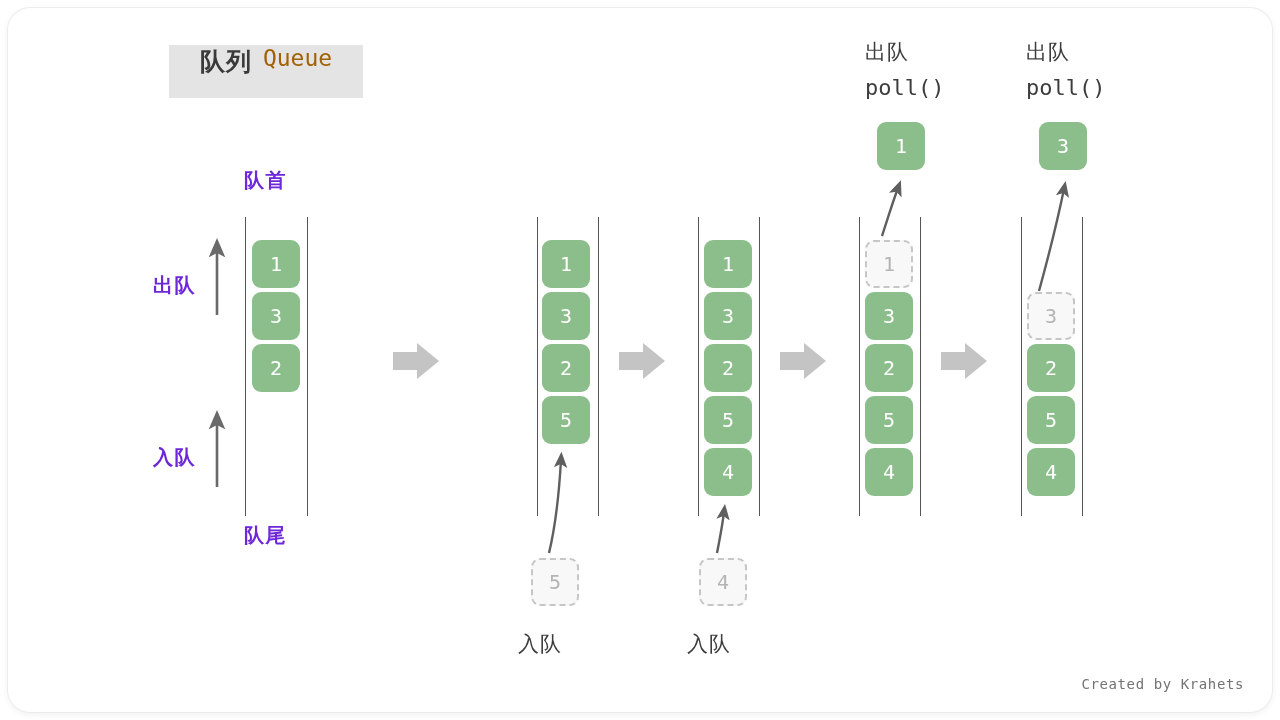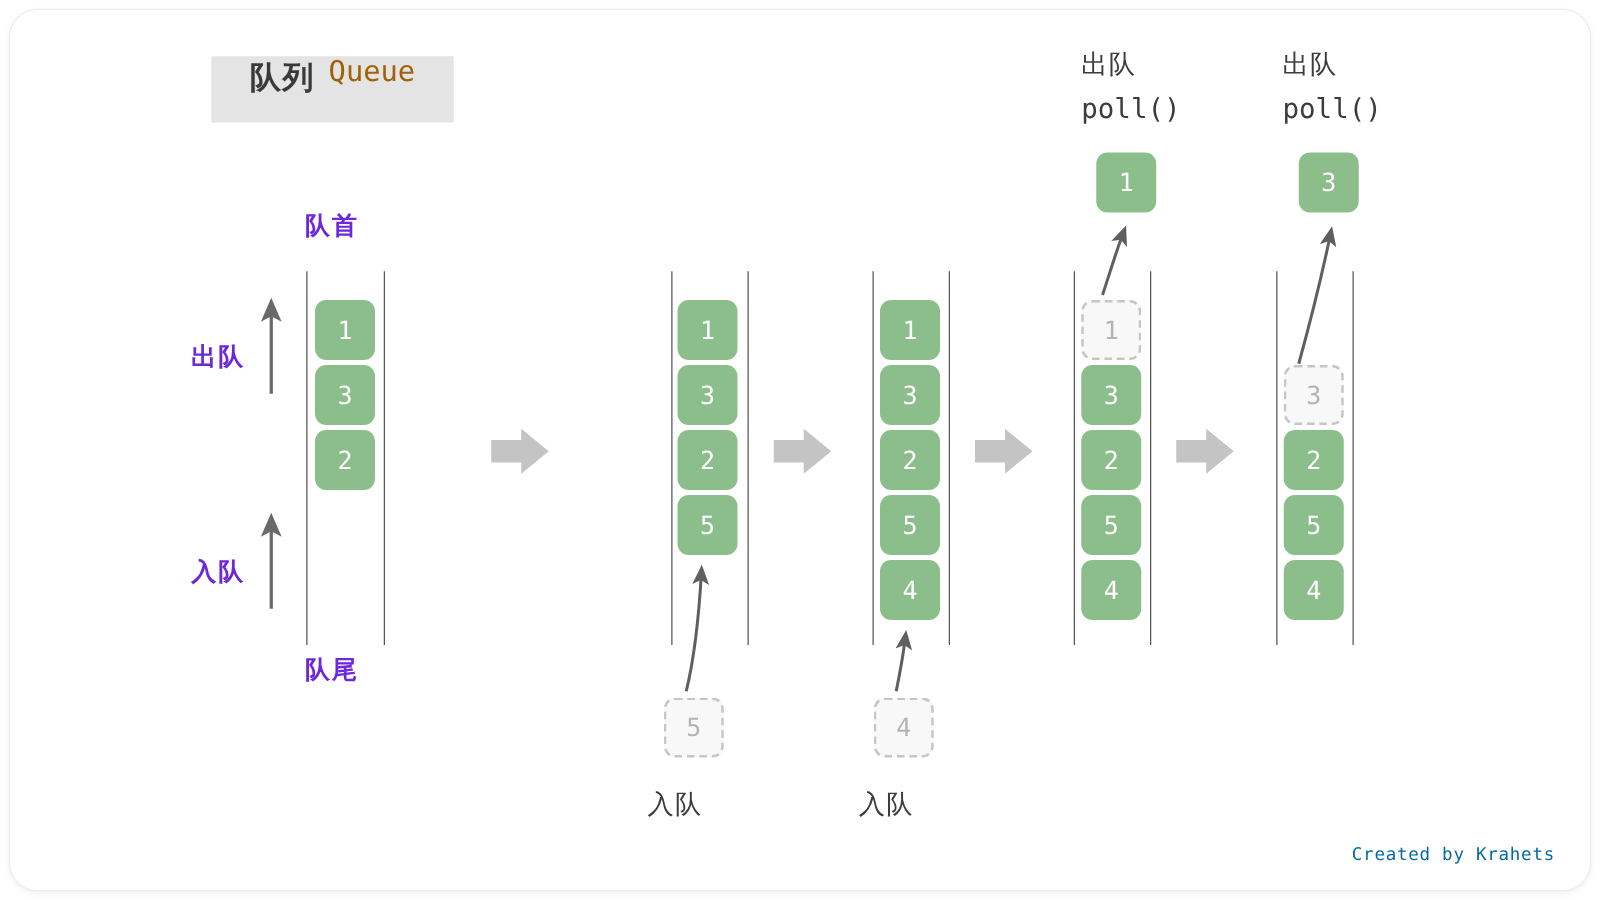--- a/index.html
+++ b/index.html
@@ -116,21 +116,21 @@
     width: 1264px; height: 704px;
     pointer-events: none;
   }
 
   
   #watermark {
     right: 28px;
     bottom: 20px;
     font-family: "DejaVu Sans Mono", monospace;
     font-size: 14px;
-    color: #0369a1;
+    color: #737373;
     letter-spacing: 0.6px;
   }
 </style>
 </head>
 <body>
 
 <div id="card">
 
   <div id="title-badge" class="abs">
     <span class="cn">队列</span>

